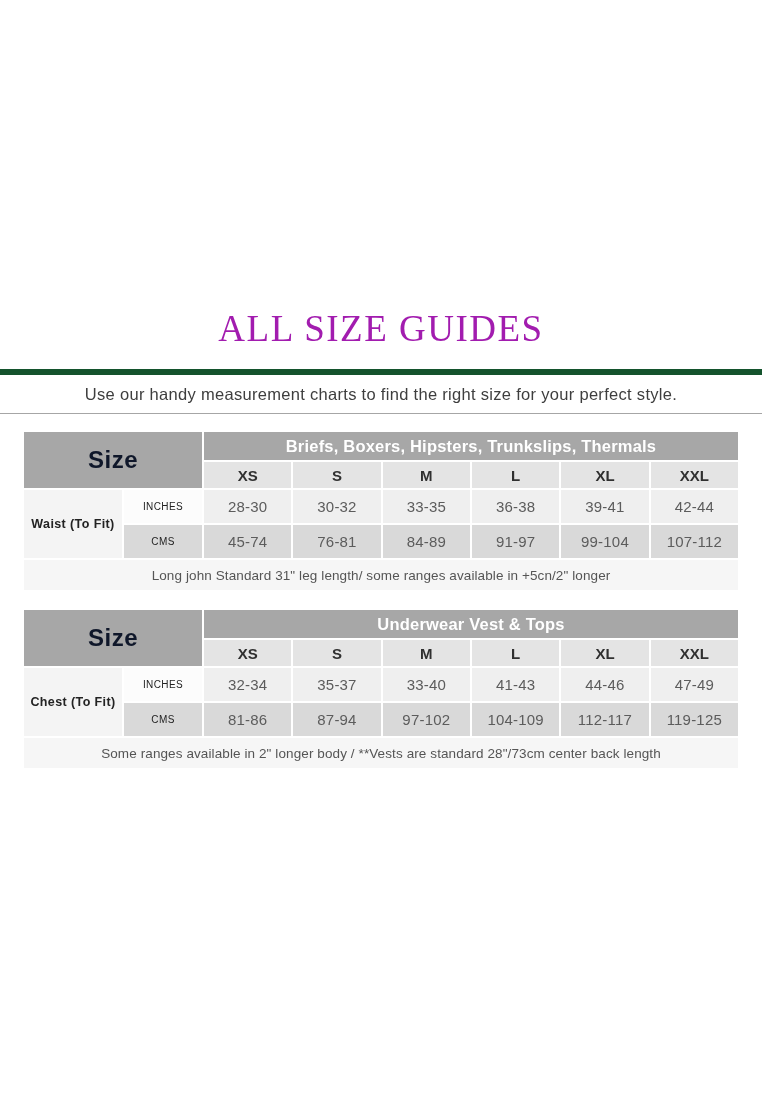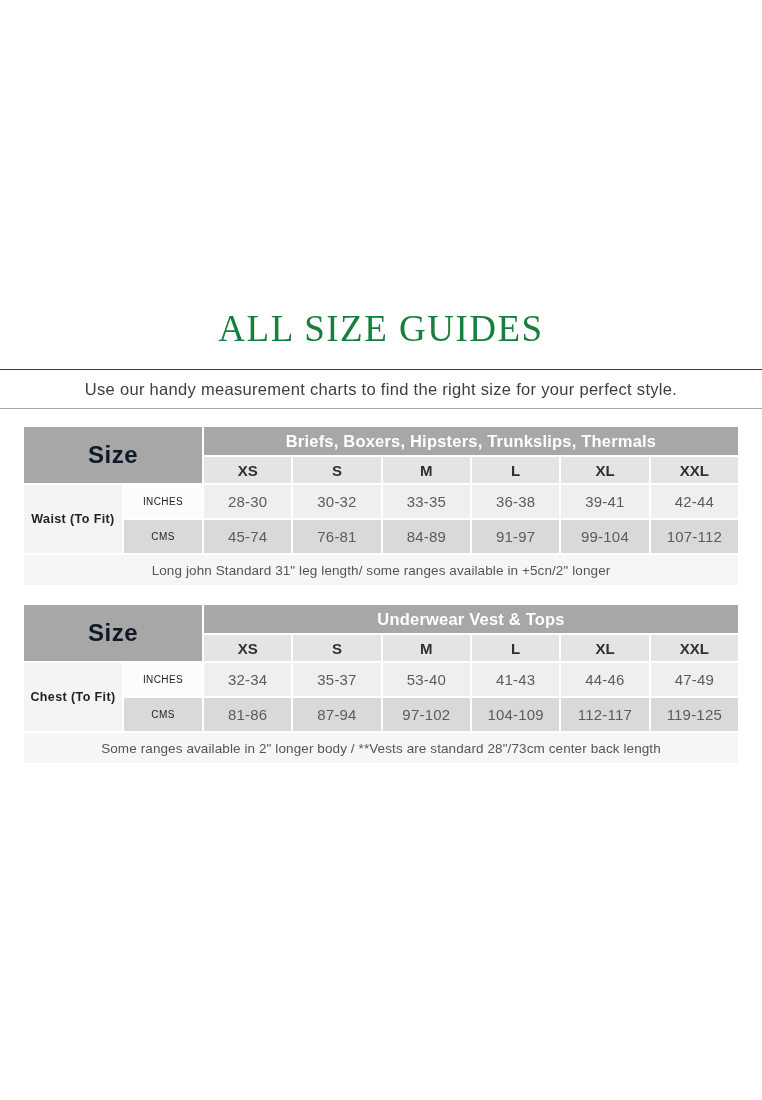--- a/index.html
+++ b/index.html
@@ -23,26 +23,26 @@
   .top-spacer { height: 306px; }
 
   .page-title {
     margin: 0;
     text-align: center;
     font-family: "Liberation Serif", "DejaVu Serif", serif;
     font-weight: 400;
     font-size: 37px;
     line-height: 46px;
     letter-spacing: 1.5px;
-    color: #15803d;
+    color: #a21caf;
   }
 
   .subtitle-banner {
     margin-top: 17px;
-    border-top: 1px solid #14532d;
+    border-top: 6px solid #14532d;
     border-bottom: 1px solid #a6a6a6;
     height: 38px;
     display: flex;
     align-items: center;
     justify-content: center;
   }
   .subtitle-text {
     font-size: 16.5px;
     color: #3e3e3e;
     letter-spacing: 0.3px;
@@ -202,21 +202,21 @@
       <td class="cell-colhead">M</td>
       <td class="cell-colhead">L</td>
       <td class="cell-colhead">XL</td>
       <td class="cell-colhead">XXL</td>
     </tr>
     <tr class="row-inches">
       <td class="cell-group" rowspan="2">Chest (To Fit)</td>
       <td class="cell-unit">INCHES</td>
       <td class="cell-value">32-34</td>
       <td class="cell-value">35-37</td>
-      <td class="cell-value">53-40</td>
+      <td class="cell-value">33-40</td>
       <td class="cell-value">41-43</td>
       <td class="cell-value">44-46</td>
       <td class="cell-value">47-49</td>
     </tr>
     <tr class="row-cms">
       <td class="cell-unit">CMS</td>
       <td class="cell-value">81-86</td>
       <td class="cell-value">87-94</td>
       <td class="cell-value">97-102</td>
       <td class="cell-value">104-109</td>

